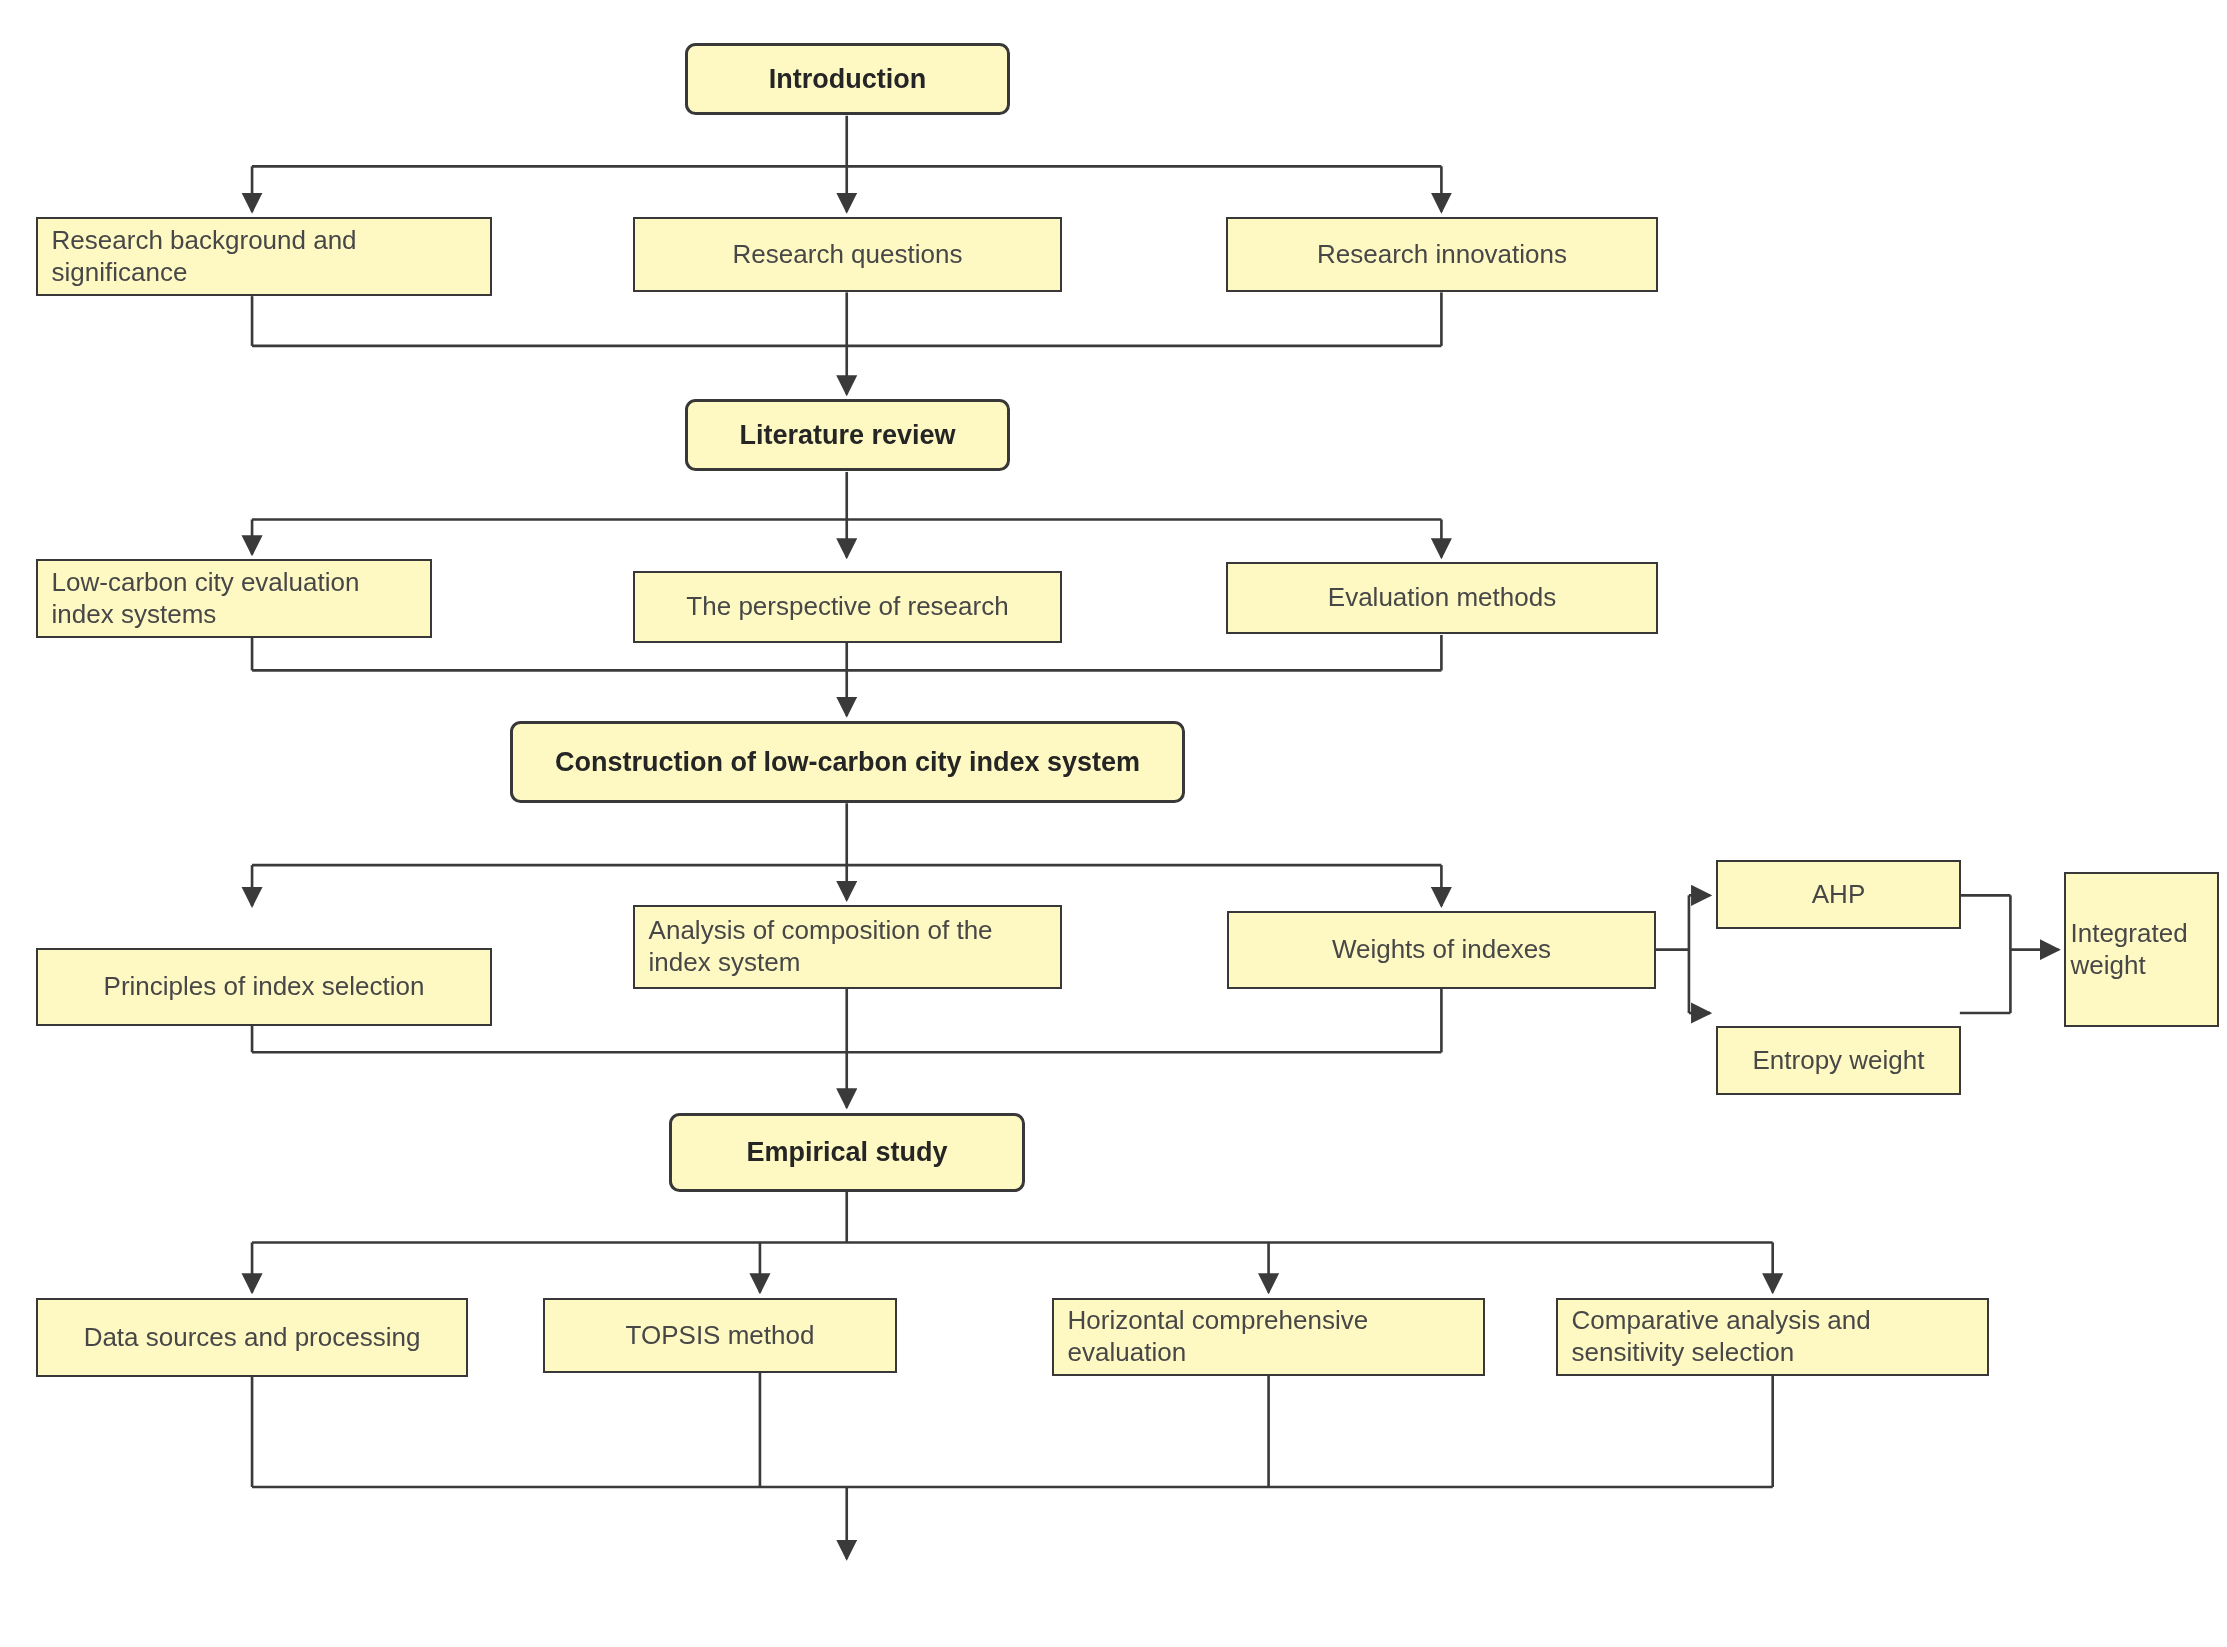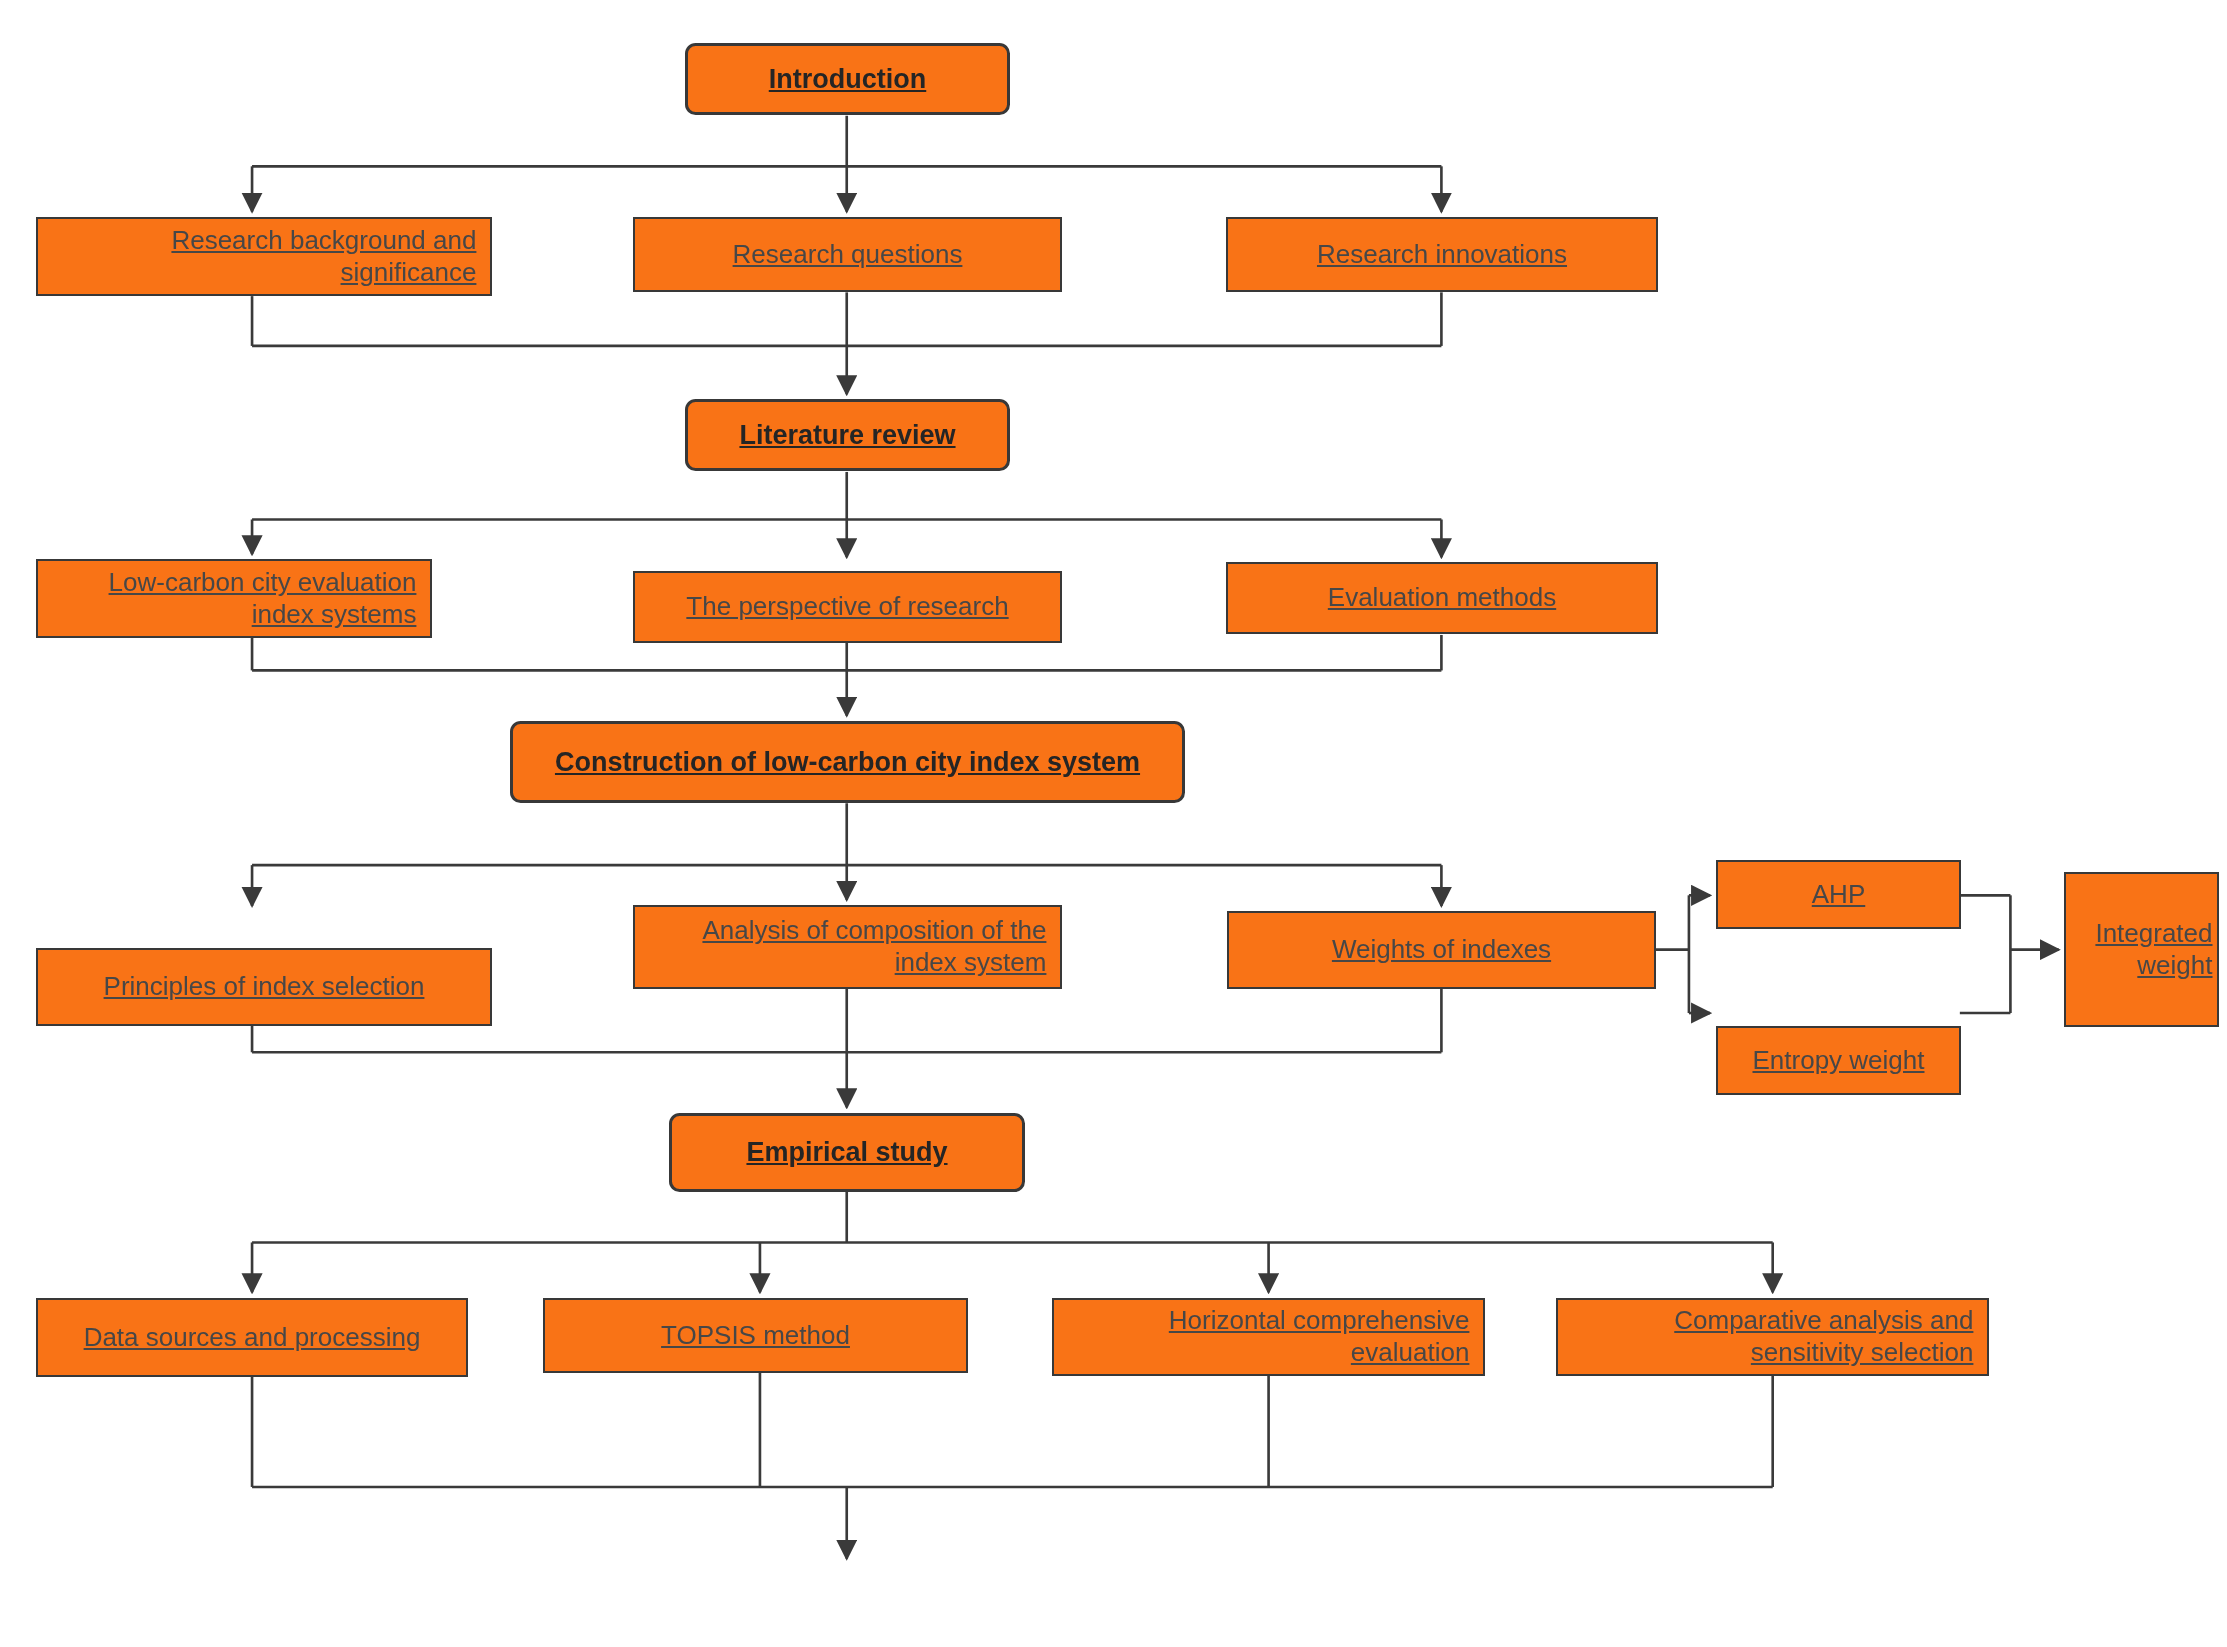--- a/index.html
+++ b/index.html
@@ -8,31 +8,30 @@
     width: 2227px;
     height: 1648px;
     background: #ffffff;
     font-family: "Liberation Sans", sans-serif;
     color: #434343;
   }
   #wires { position: absolute; left: 0; top: 0; width: 2227px; height: 1648px; }
   .node {
     position: absolute;
     box-sizing: border-box;
-    background: #f97316;
+    background: #fef9c3;
     border: 2.3px solid #383838;
     display: flex;
     align-items: center;
     justify-content: center;
-    text-align: right;
+    text-align: left;
     font-size: 26px;
     line-height: 1.22;
     padding: 3px 13.6px;
     color: #474747;
-    text-decoration: underline;
   }
   .node.emph {
     border-width: 3px;
     border-radius: 10.6px;
     font-weight: bold;
     font-size: 27px;
     color: #252525;
   }
   .node.small-pad { padding: 3px 4.5px; }
 </style>
@@ -149,19 +148,19 @@
   <div class="node" style="left:633px; top:905px; width:429px; height:84px;">Analysis of composition of the index system</div>
   <div class="node" style="left:1227px; top:911px; width:429px; height:78px;">Weights of indexes</div>
 
   <div class="node" style="left:1716px; top:860px; width:245px; height:69px;">AHP</div>
   <div class="node" style="left:1716px; top:978px; width:245px; height:69px;margin-top:48px;">Entropy weight</div>
   <div class="node small-pad" style="left:2064px; top:872px; width:155px; height:155px;">Integrated weight</div>
 
   <div class="node emph" style="left:669px; top:1113px; width:356px; height:79px;">Empirical study</div>
 
   <div class="node" style="left:36px; top:1298px; width:432px; height:79px;">Data sources and processing</div>
-  <div class="node" style="left:543px; top:1298px; width:425px; height:75px;">TOPSIS method</div>
+  <div class="node" style="left:543px; top:1298px; width:354px; height:75px;">TOPSIS method</div>
   <div class="node" style="left:1052px; top:1298px; width:433px; height:78px;">Horizontal comprehensive evaluation</div>
   <div class="node" style="left:1556px; top:1298px; width:433px; height:78px;">Comparative analysis and sensitivity selection</div>
 
 
 </div>
 
 
 </body></html>

